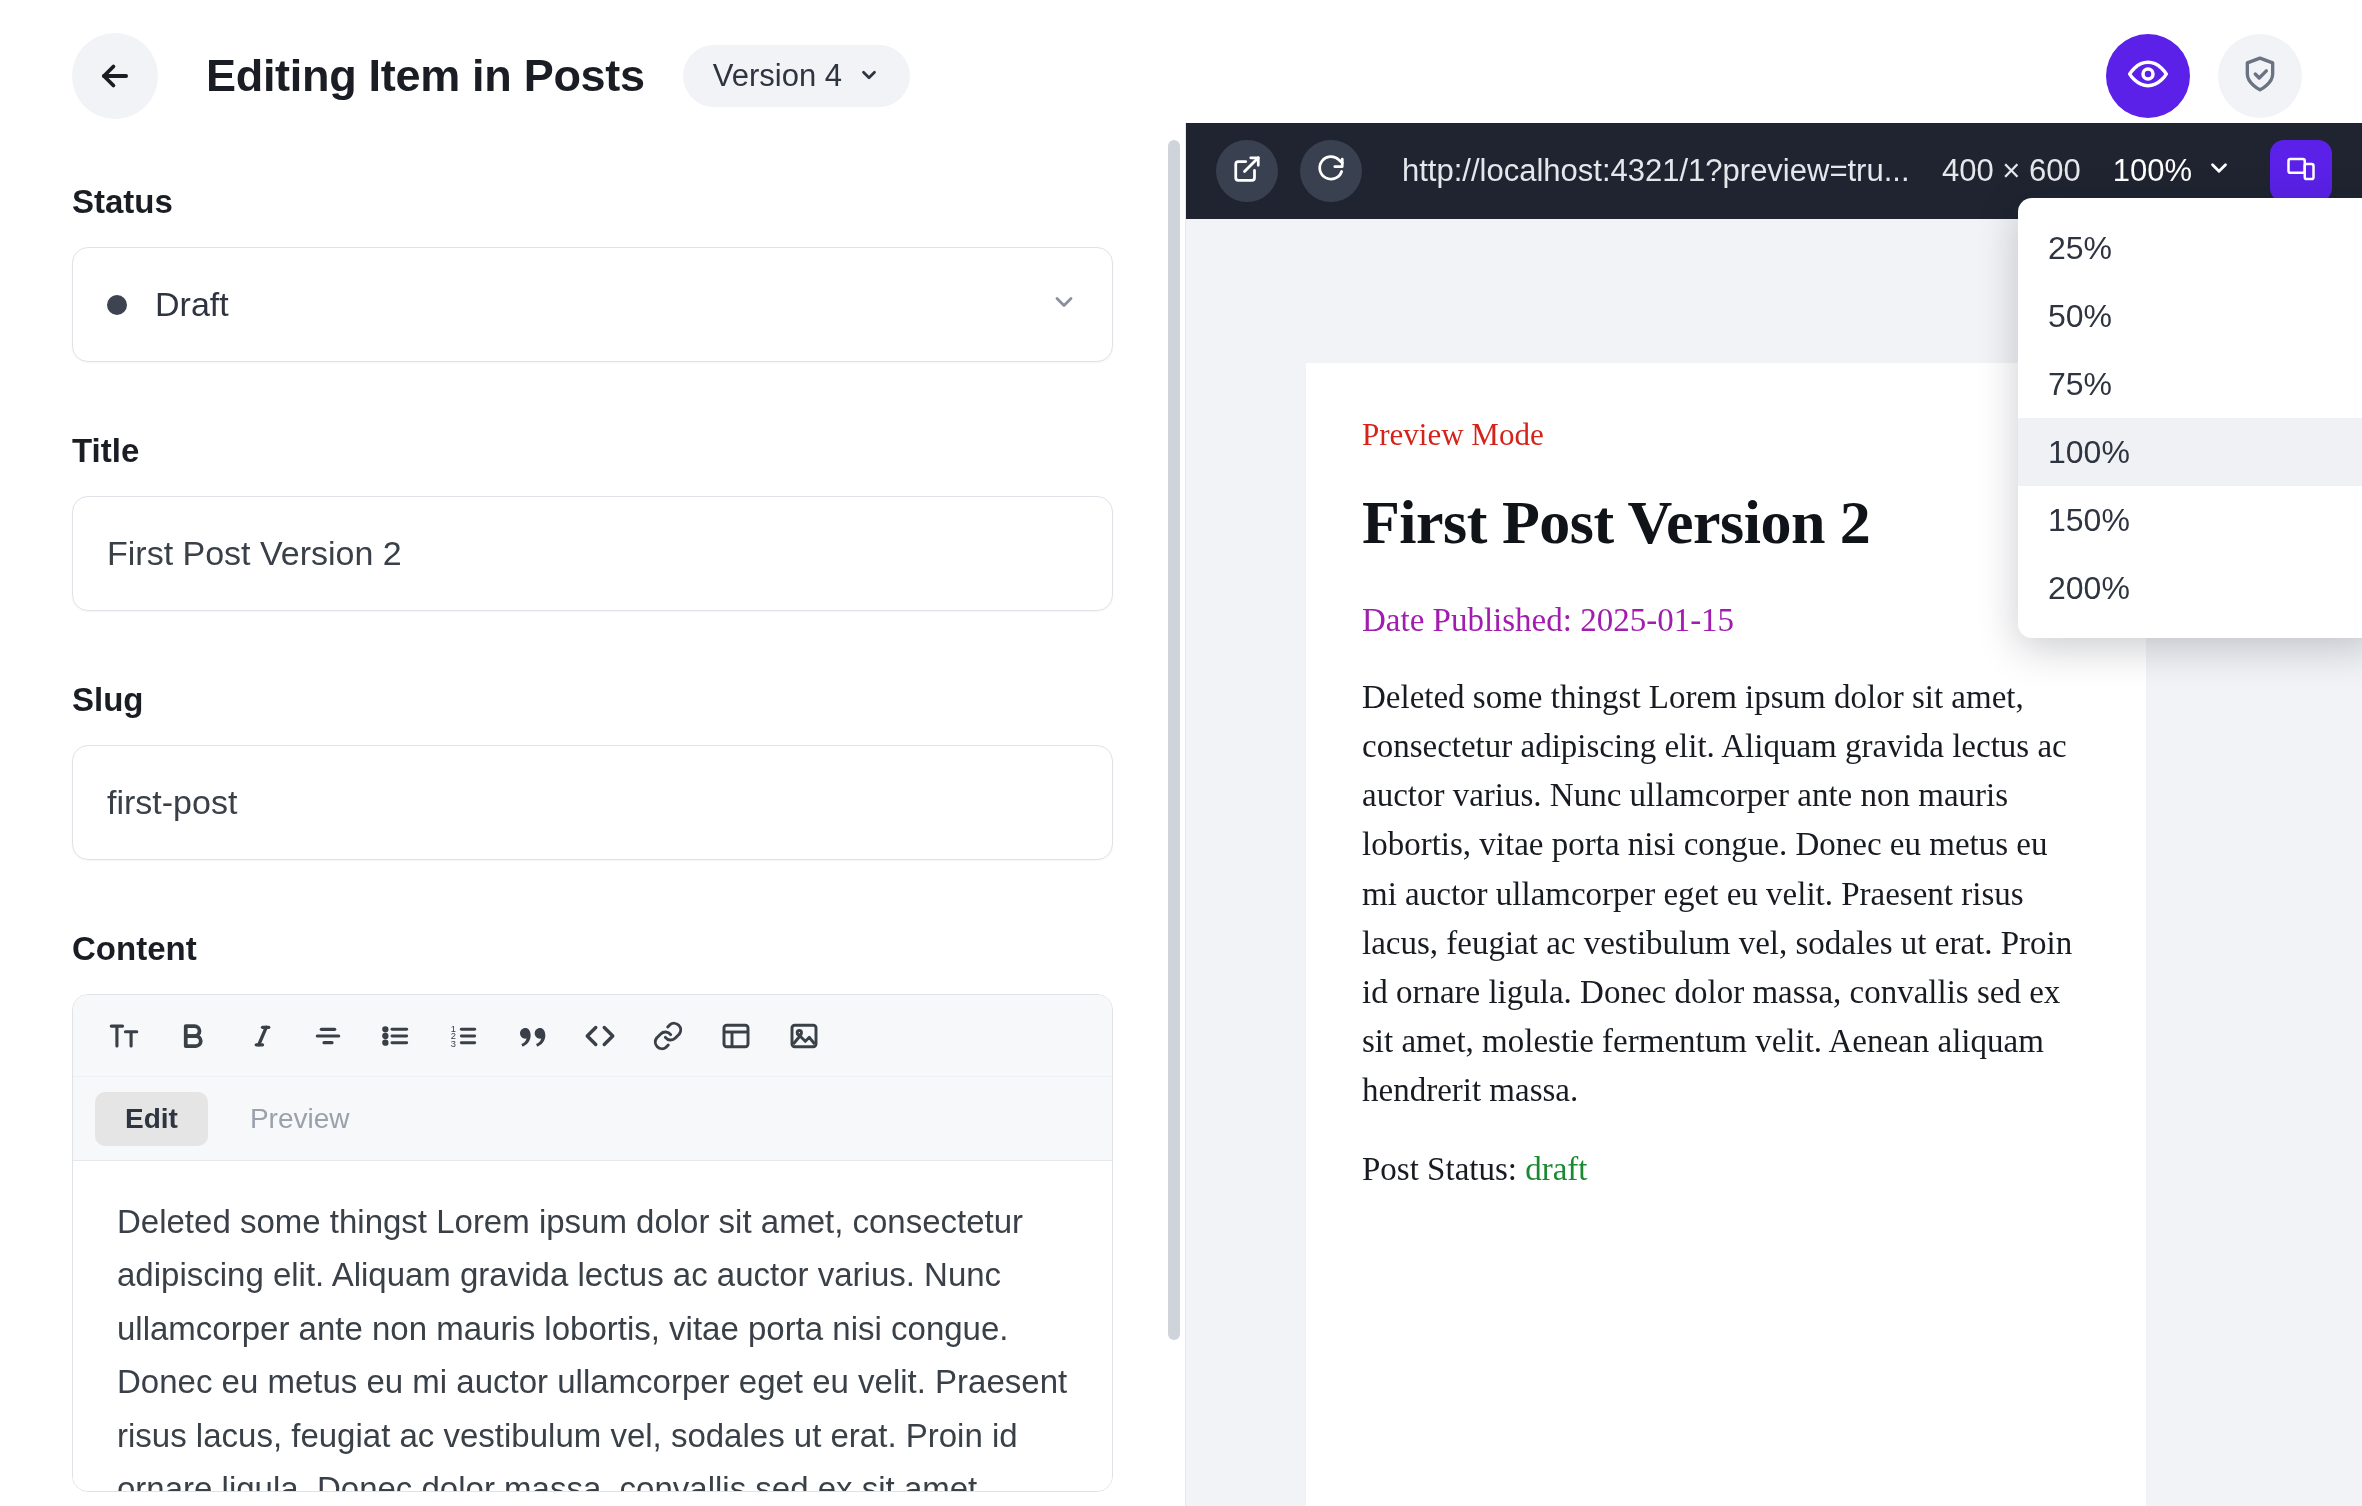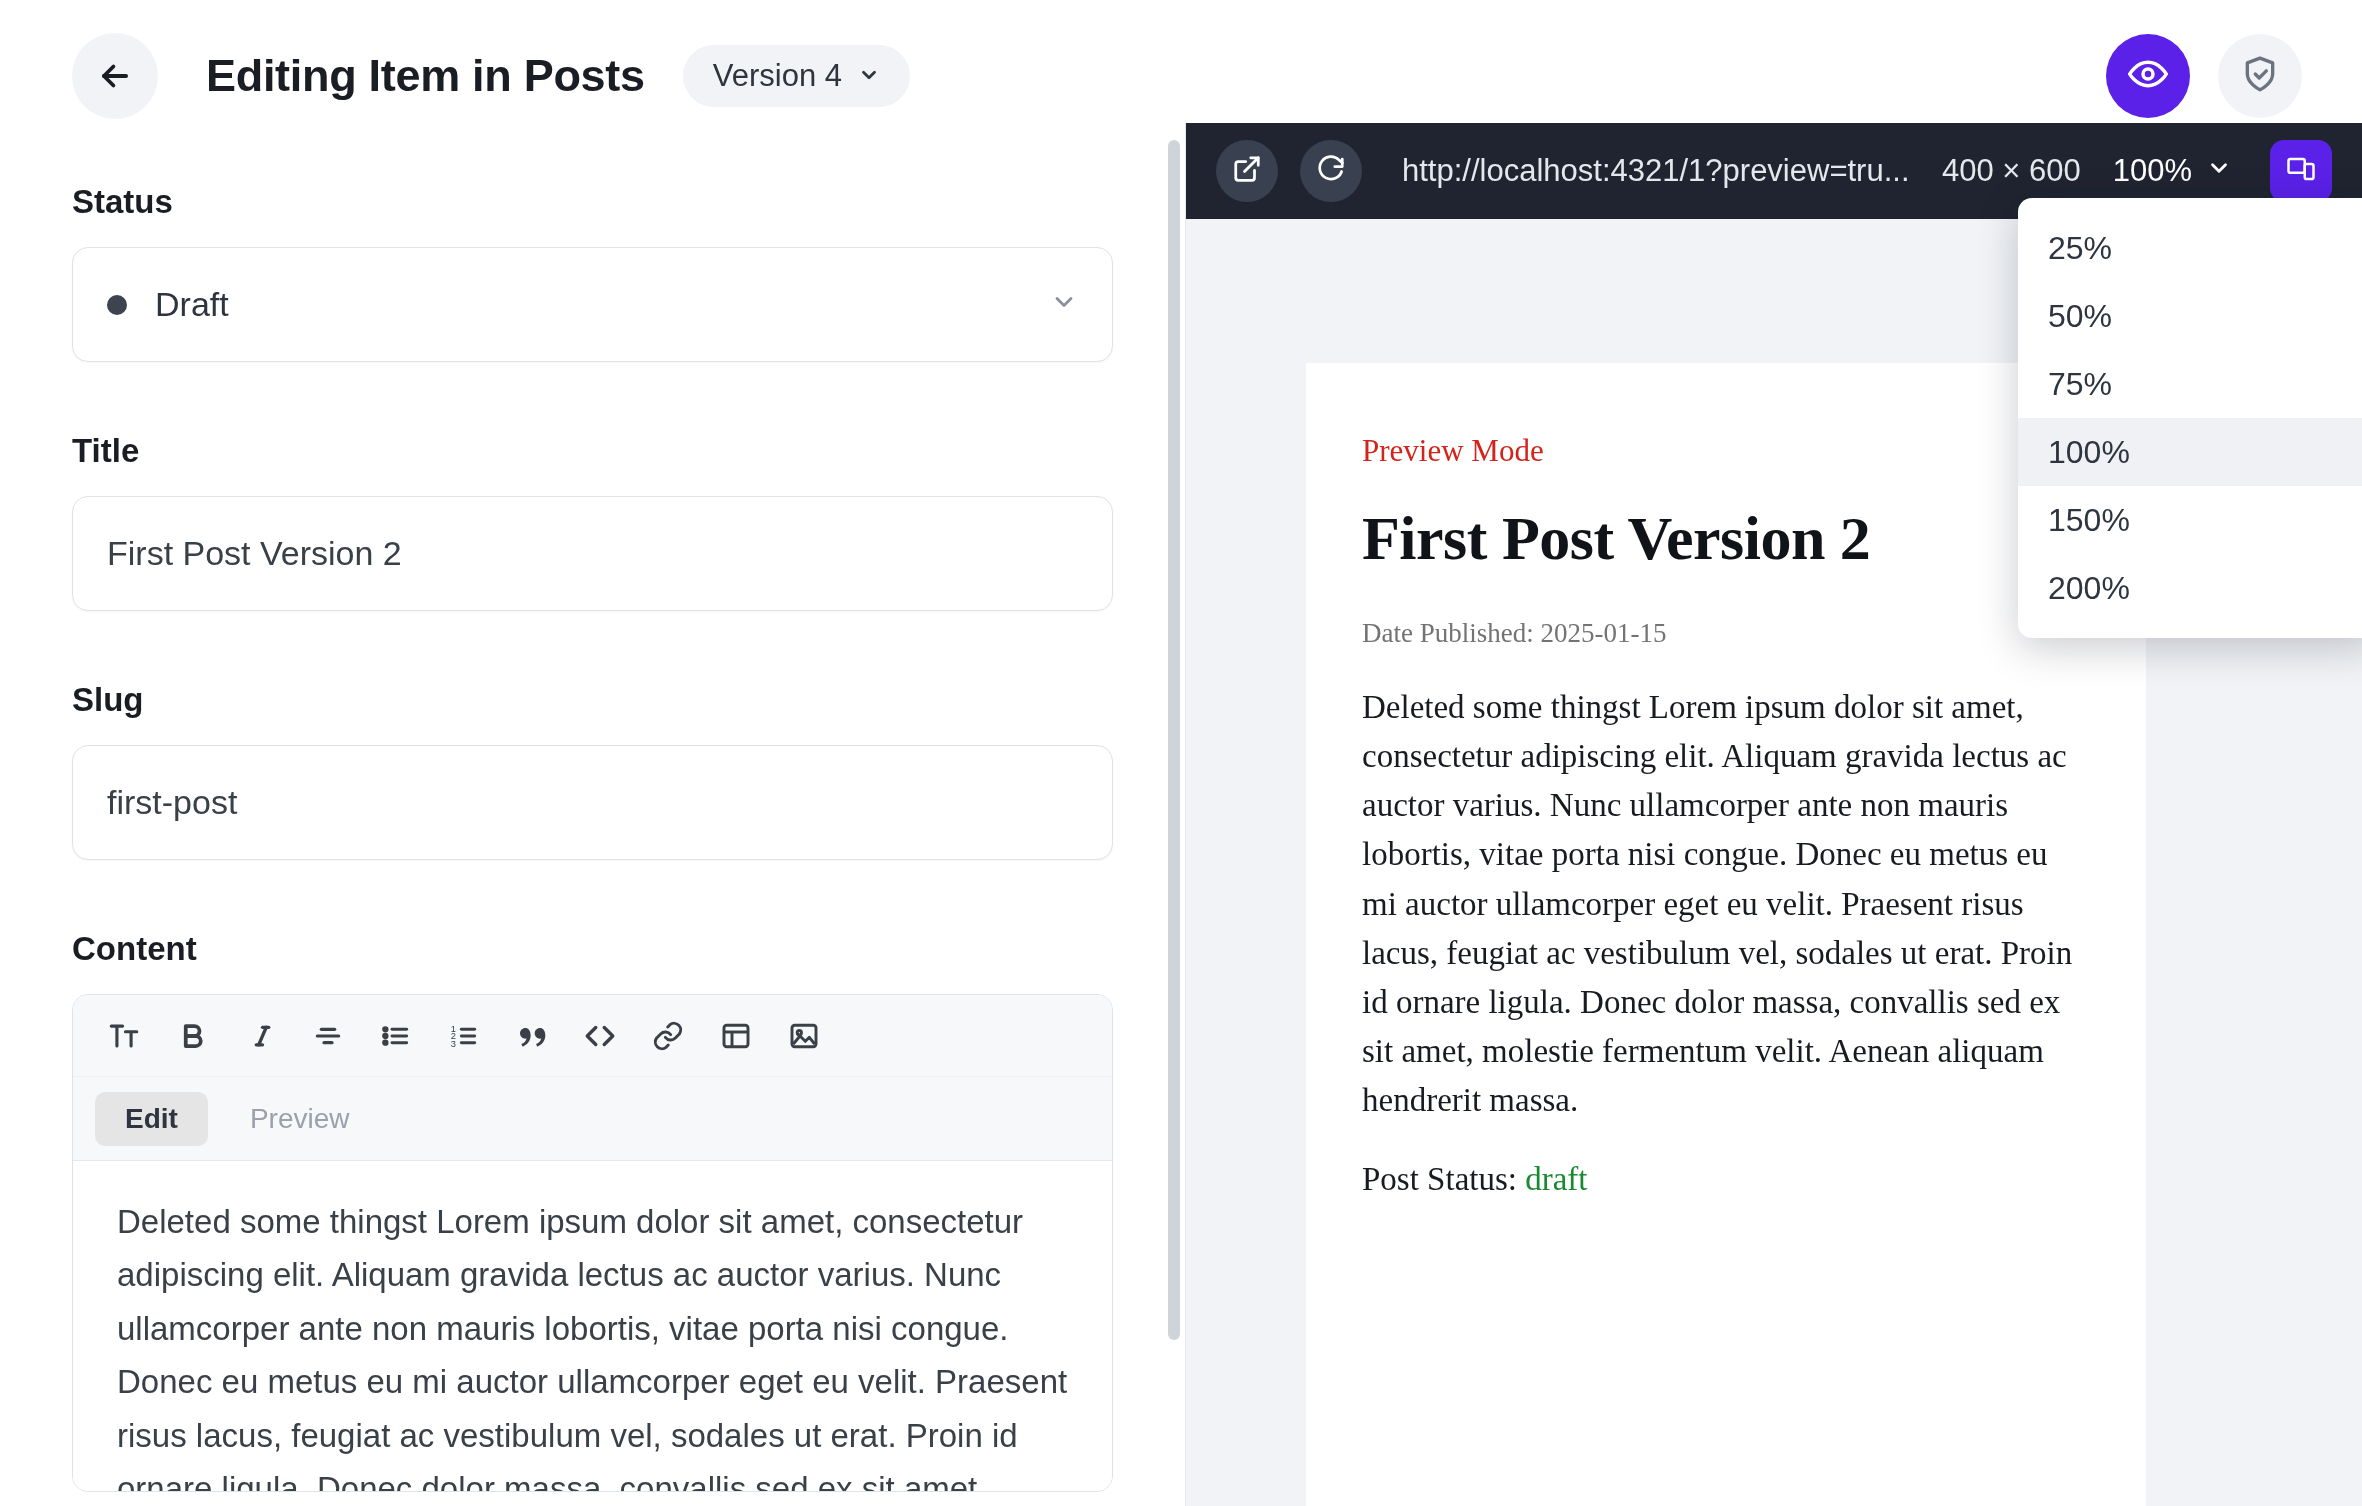--- a/index.html
+++ b/index.html
@@ -199,28 +199,28 @@
   .page-frame {
     position: absolute;
     top: 240px; left: 120px;
     width: 840px; height: 1150px;
     background: #ffffff;
     padding: 54px 56px;
     font-family: "Liberation Serif", serif;
     overflow: hidden;
   }
   .pm-label {
-    color: #d4231b; font-size: 31px; margin-bottom: 34px; margin-top: 16px;
+    color: #d4231b; font-size: 31px; margin-bottom: 34px;
   }
   .pm-h1 {
     font-size: 62px; font-weight: bold; color: #101419;
     margin: 0 0 44px 0; letter-spacing: -0.5px;
   }
   .pm-date {
-    font-size: 27px; color: #737373; margin-bottom: 34px;
+    font-size: 33px; color: #a21caf; margin-bottom: 34px;
   }
   .pm-body {
     font-size: 33px; line-height: 1.49; color: #181c22;
     margin-bottom: 36px;
   }
   .pm-status { font-size: 33px; color: #181c22; margin-top: 7px; }
   .pm-status .draft { color: #1a8a31; }
 
   
   .zoom-menu {

